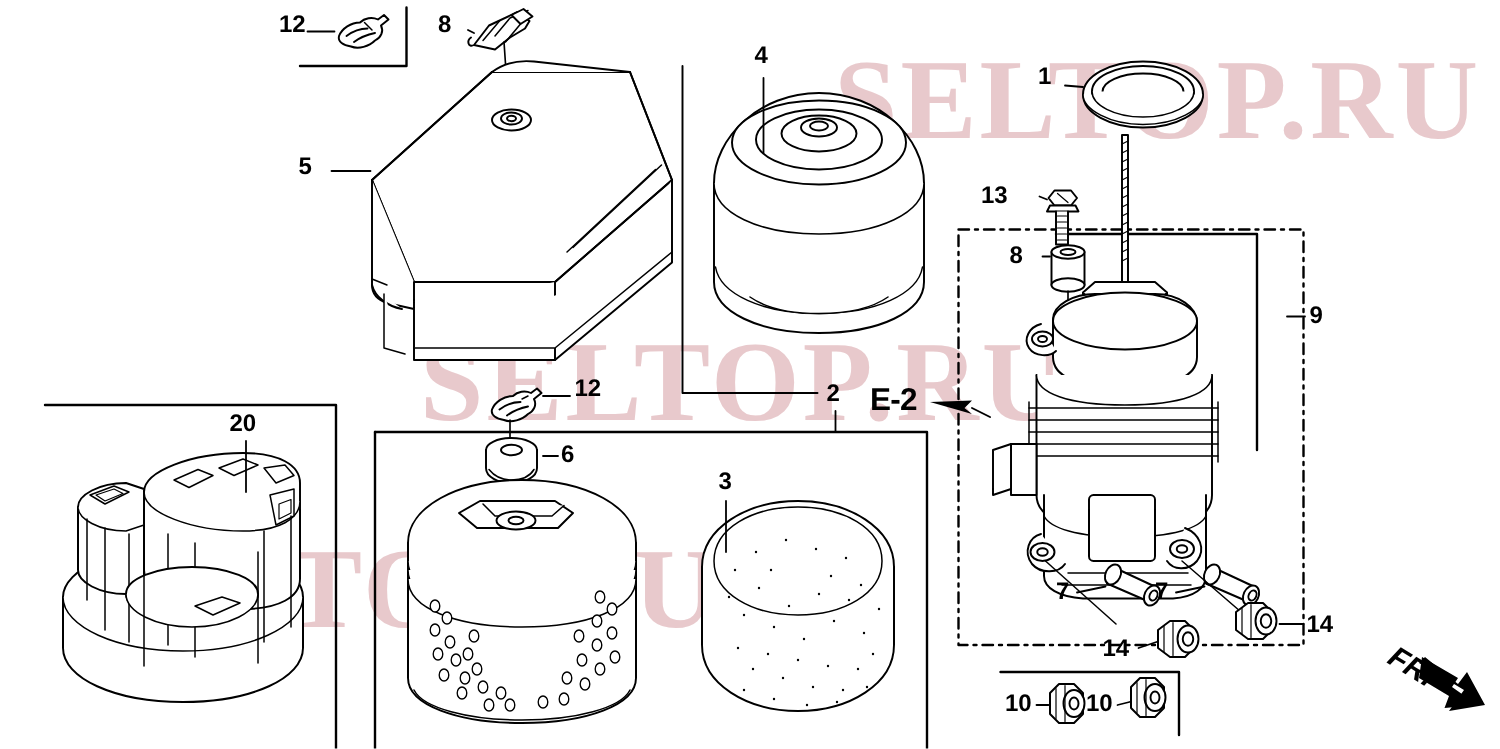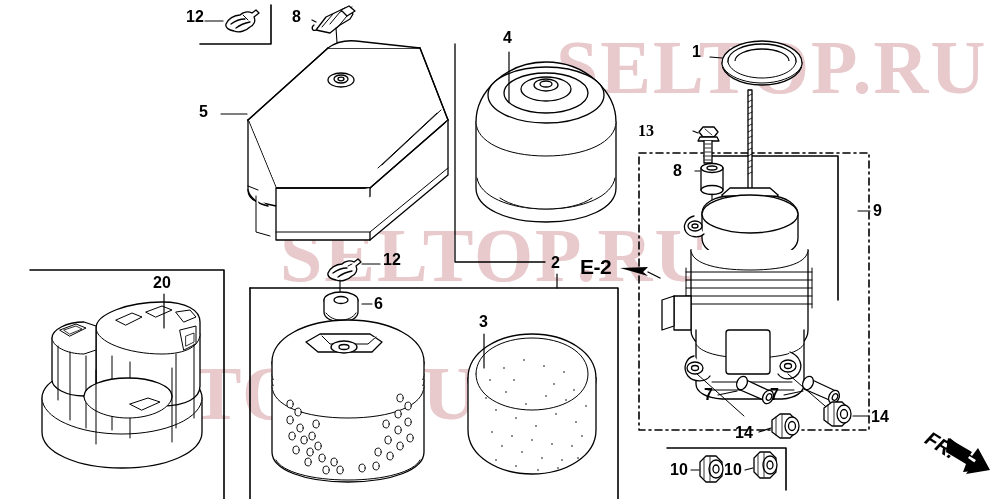--- a/index.html
+++ b/index.html
@@ -423,21 +423,21 @@
       </g>
 
     </g>
   </svg>
 
   <div class="lbl n" style="left:186px;top:8px;">12</div>
   <div class="lbl n" style="left:292px;top:8px;">8</div>
   <div class="lbl n" style="left:503px;top:29px;">4</div>
   <div class="lbl n" style="left:692px;top:43px;">1</div>
   <div class="lbl n" style="left:199px;top:103px;">5</div>
-  <div class="lbl n" style="left:638px;top:122px;font-family:Liberation Serif, serif;">13</div>
+  <div class="lbl n" style="left:654px;top:122px;">13</div>
   <div class="lbl n" style="left:673px;top:162px;">8</div>
   <div class="lbl n" style="left:873px;top:202px;">9</div>
   <div class="lbl n" style="left:383px;top:251px;">12</div>
   <div class="lbl n" style="left:551px;top:254px;">2</div>
   <div class="lbl e2" style="left:580px;top:255px;">E-2</div>
   <div class="lbl n" style="left:153px;top:274px;">20</div>
   <div class="lbl n" style="left:374px;top:295px;">6</div>
   <div class="lbl n" style="left:479px;top:313px;">3</div>
   <div class="lbl n" style="left:704px;top:386px;">7</div>
   <div class="lbl n" style="left:770px;top:386px;">7</div>

